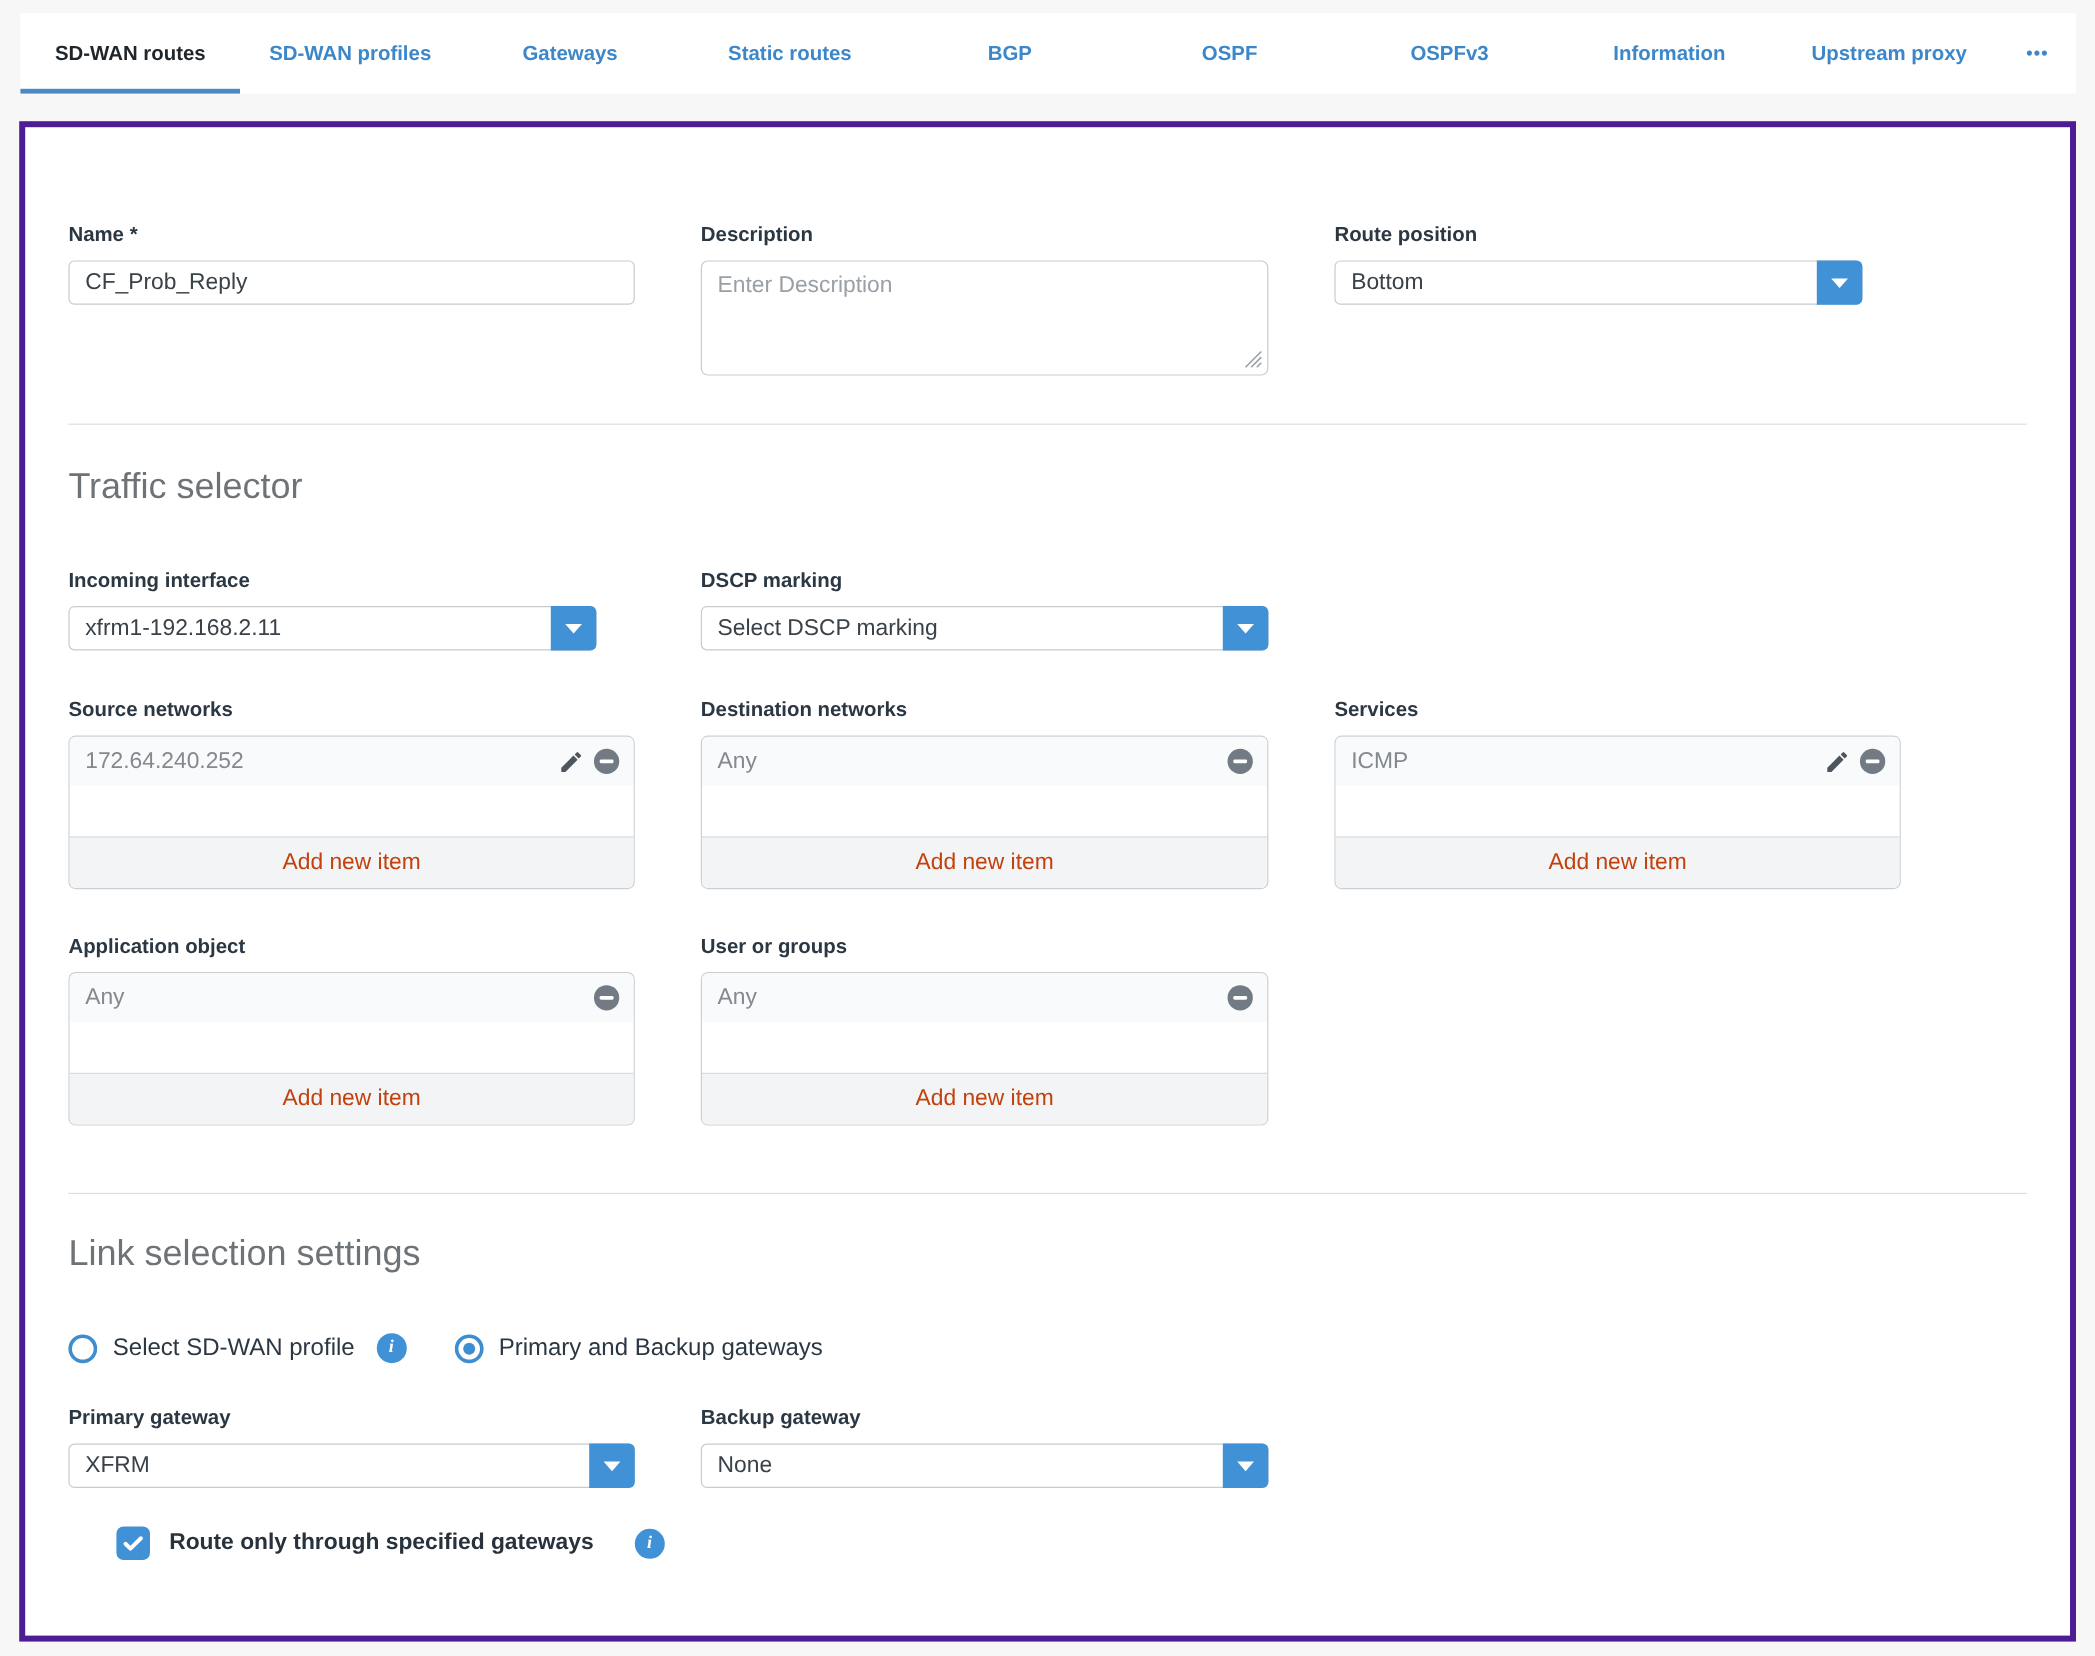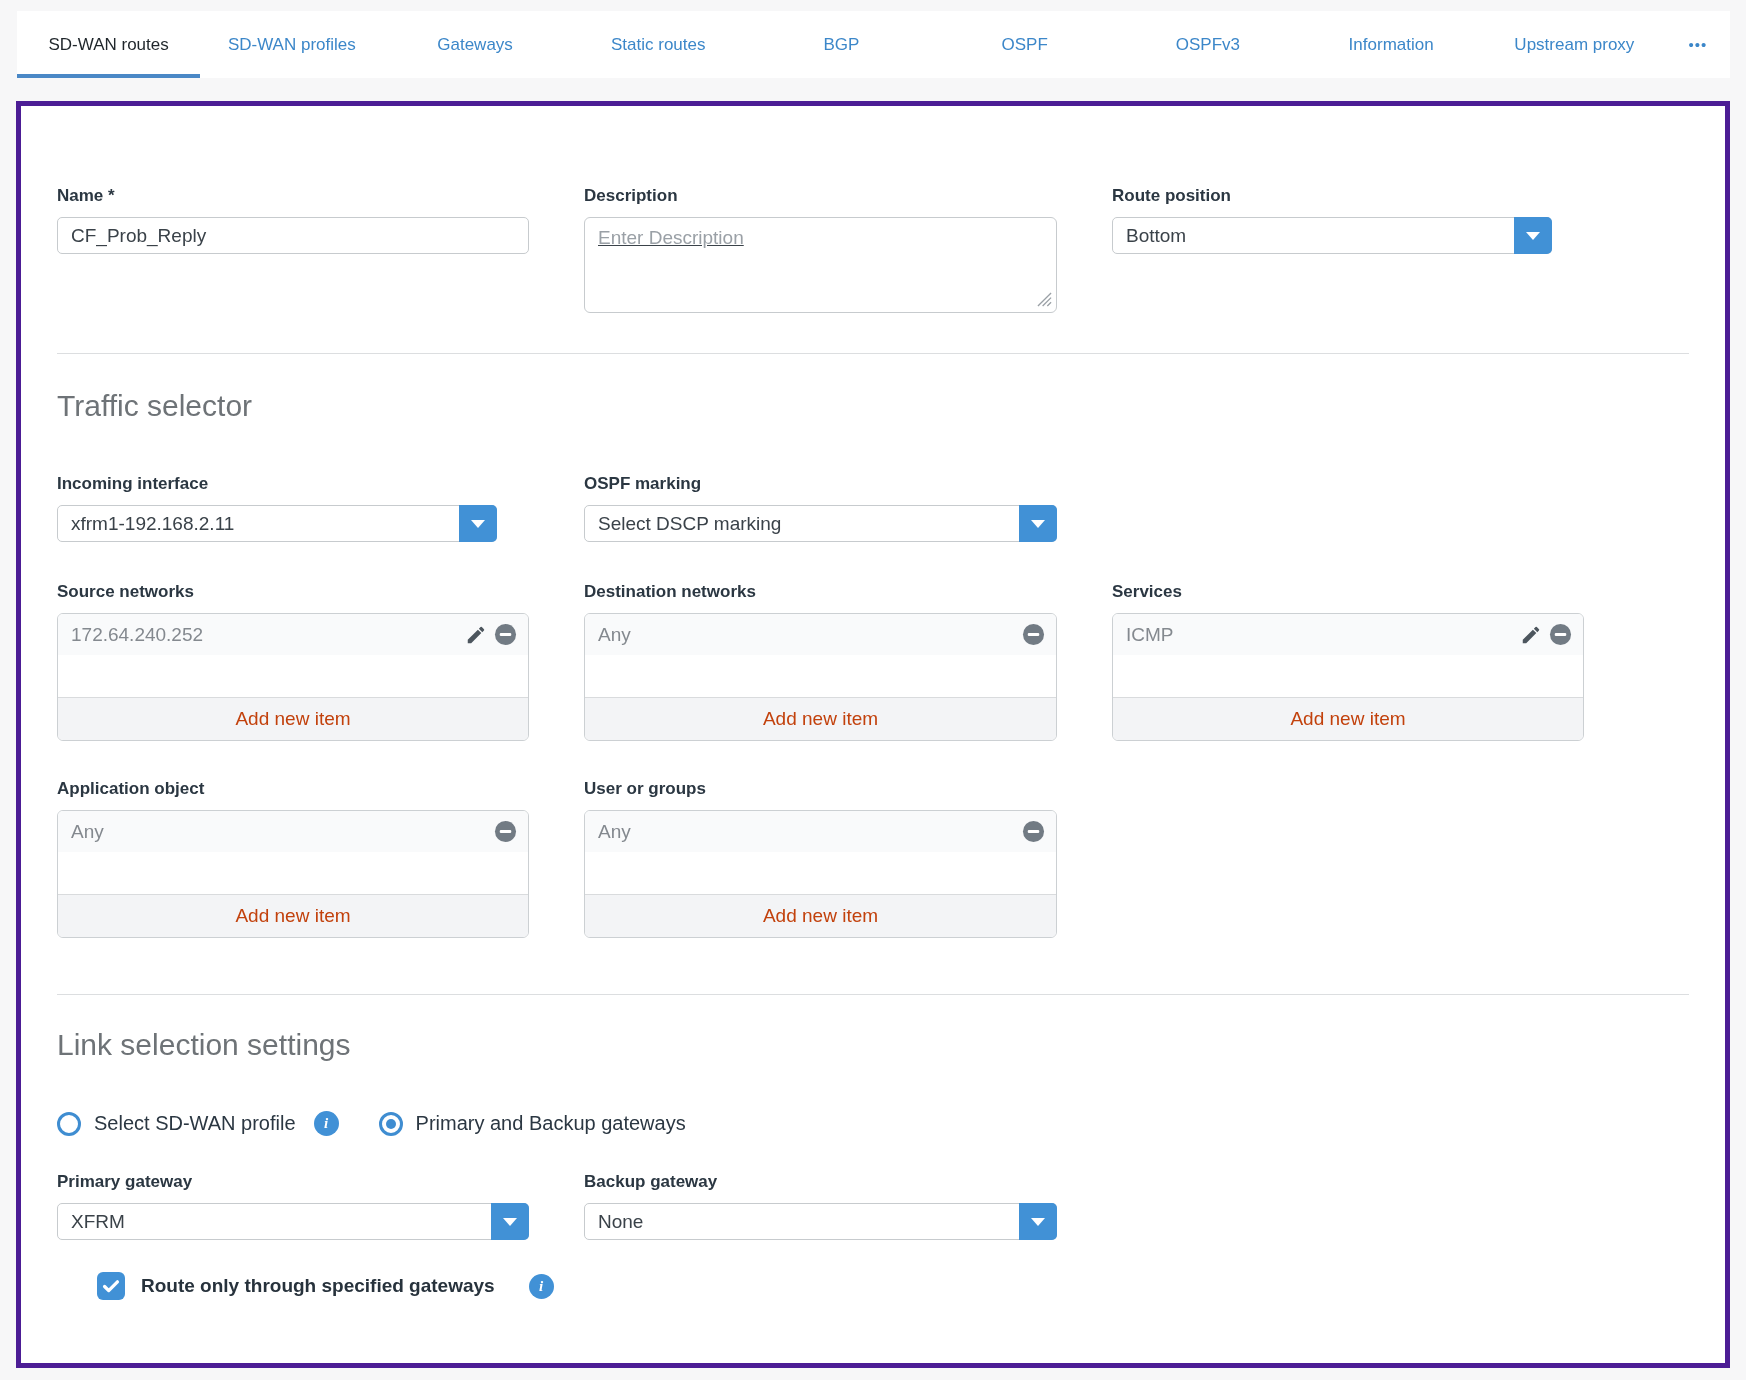--- a/index.html
+++ b/index.html
@@ -16,21 +16,21 @@
   .tabbar {
     margin: 11px 16px 0 17px;
     height: 67px;
     background: #ffffff;
     display: flex;
     align-items: stretch;
   }
   .tab {
     flex: 1;
     display: flex; align-items: center; justify-content: center;
-    font-size: 17px; font-weight: 400;
+    font-size: 17px; font-weight: 700;
     color: #3c87c9;
     position: relative;
     cursor: pointer;
     white-space: nowrap;
   }
   .tab.active { color: #1f262b; }
   .tab.active::after {
     content: ""; position: absolute; left: 0; right: 0; bottom: 0;
     height: 4px; background: #4a88c6;
   }
@@ -69,21 +69,20 @@
 
   .textarea-wrap { position: relative; }
   .desc-textarea {
     width: 100%; height: 96px;
     border: 1px solid #c7cbce; border-radius: 6px;
     padding: 9px 13px;
     font-size: 19px; color: #3a4249;
     font-family: inherit;
     resize: none; outline: none;
     display: block;
-    text-decoration: underline;
   }
   .desc-textarea::placeholder { color: #9aa0a6; }
   .resize-grip { position: absolute; right: 5px; bottom: 6px; width: 15px; height: 15px; }
 
   
   .select { position: relative; height: 37px; width: 100%; cursor: pointer; }
   .select.w440 { width: 440px; }
   .select-value {
     height: 37px;
     border: 1px solid #c7cbce; border-radius: 5px;
@@ -239,21 +238,21 @@
       <div class="field-label">Incoming interface</div>
       <div class="select w440">
         <div class="select-value">xfrm1-192.168.2.11</div>
         <div class="select-btn">
           <span class="caret"></span>
         </div>
       </div>
     </div>
 
     <div>
-      <div class="field-label">OSPF marking</div>
+      <div class="field-label">DSCP marking</div>
       <div class="select">
         <div class="select-value">Select DSCP marking</div>
         <div class="select-btn">
           <span class="caret"></span>
         </div>
       </div>
     </div>
     <div></div>
   </div>
 

